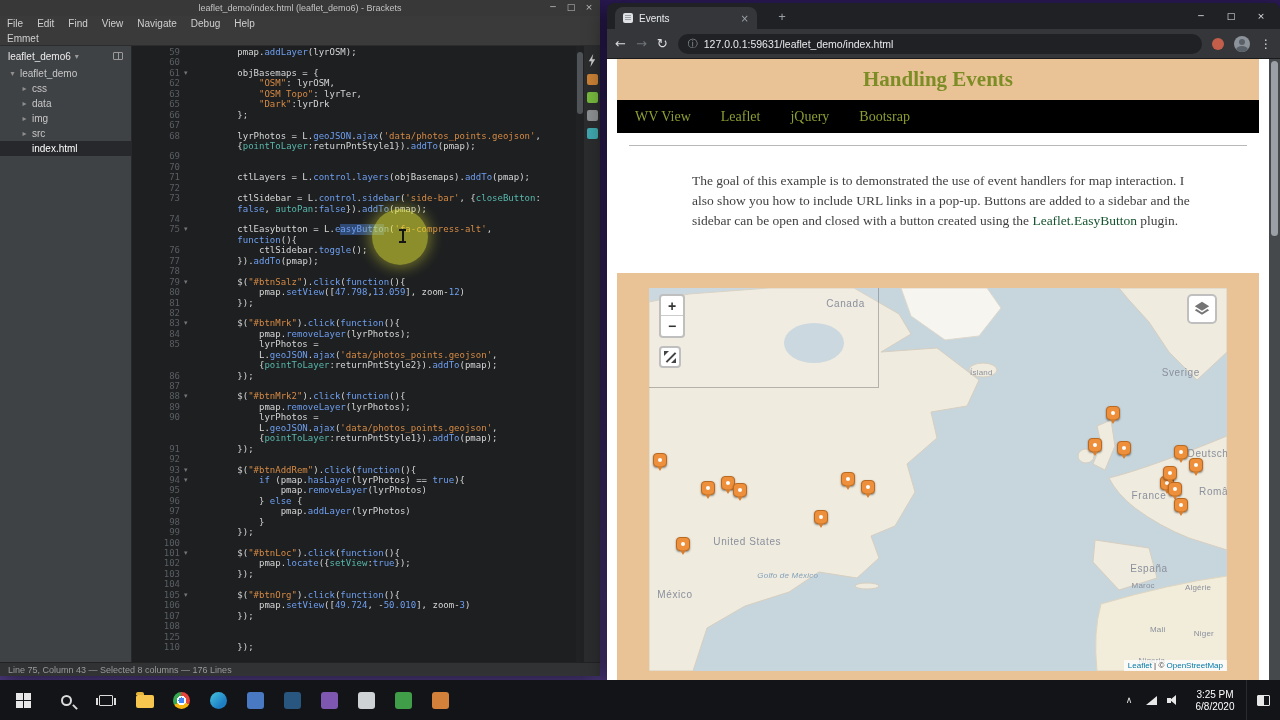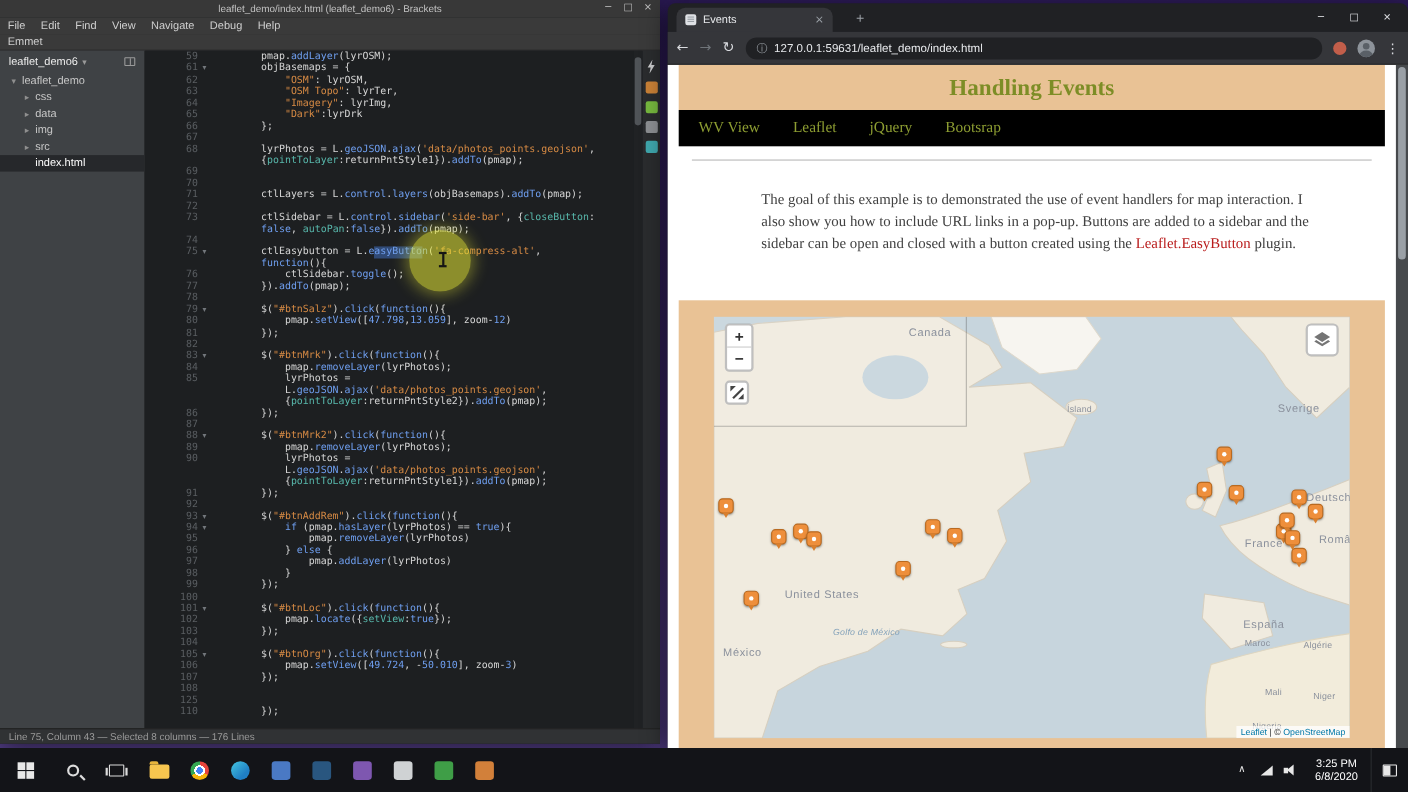--- a/index.html
+++ b/index.html
@@ -208,38 +208,38 @@
         </div>
     </div>
     <div class="bk-editor">
       <div class="code-rows">
           <div class="code-row">
             <span class="gutter-num">59</span>
             <span class="fold"></span>
             <span class="code-text">        pmap.<span class="tk-m">addLayer</span>(lyrOSM);</span>
           </div>
           <div class="code-row">
+            <span class="gutter-num">60</span>
+            <span class="fold"></span>
+            <span class="code-text"></span>
+          </div>
+          <div class="code-row">
             <span class="gutter-num">61</span>
             <span class="fold">▾</span>
             <span class="code-text">        objBasemaps = {</span>
           </div>
           <div class="code-row">
             <span class="gutter-num">62</span>
             <span class="fold"></span>
             <span class="code-text">            <span class="tk-s">"OSM"</span>: lyrOSM,</span>
           </div>
           <div class="code-row">
             <span class="gutter-num">63</span>
             <span class="fold"></span>
             <span class="code-text">            <span class="tk-s">"OSM Topo"</span>: lyrTer,</span>
-          </div>
-          <div class="code-row">
-            <span class="gutter-num">64</span>
-            <span class="fold"></span>
-            <span class="code-text">            <span class="tk-s">"Imagery"</span>: lyrImg,</span>
           </div>
           <div class="code-row">
             <span class="gutter-num">65</span>
             <span class="fold"></span>
             <span class="code-text">            <span class="tk-s">"Dark"</span>:lyrDrk</span>
           </div>
           <div class="code-row">
             <span class="gutter-num">66</span>
             <span class="fold"></span>
             <span class="code-text">        };</span>
@@ -560,21 +560,21 @@
         <h1 class="pg-title" style="color: rgb(125, 141, 38);">Handling Events</h1>
       </div>
       <div class="pg-nav">
           <span class="nav-link" style="color: rgb(141, 157, 50);">WV View</span>
           <span class="nav-link" style="color: rgb(141, 157, 50);">Leaflet</span>
           <span class="nav-link" style="color: rgb(141, 157, 50);">jQuery</span>
           <span class="nav-link" style="color: rgb(141, 157, 50);">Bootsrap</span>
         </div>
       <div class="pg-hr"></div>
       <div class="pg-para">
-        <span>The goal of this example is to demonstrated the use of event handlers for map interaction. I also show you how to include URL links in a pop-up. Buttons are added to a sidebar and the sidebar can be open and closed with a button created using the </span><span class="pg-link" style="color: #b91c1c;">Leaflet.EasyButton</span><span> plugin.</span>
+        <span>The goal of this example is to demonstrated the use of event handlers for map interaction. I also show you how to include URL links in a pop-up. Buttons are added to a sidebar and the sidebar can be open and closed with a button created using the </span><span class="pg-link" style="color: #14532d;">Leaflet.EasyButton</span><span> plugin.</span>
       </div>
       <div class="pg-mapsec" style="background: rgb(233, 194, 149);">
         <div class="lf-map">
           <svg class="land" viewBox="0 0 578 383" preserveAspectRatio="none">
             <path d="M0,14 L40,6 L120,0 L205,0 L250,26 L262,46 L232,64 L288,60 L330,92 L318,118 L282,124 L288,150 L258,176 L266,204 L246,238 L222,248 L230,270 L208,290 L170,284 L140,304 L96,318 L58,340 L44,383 L0,383 Z" fill="#f0ebdf" stroke="#d6cfc0" stroke-width="1"></path>
             <ellipse cx="165" cy="55" rx="30" ry="20" fill="#c7d5dd"></ellipse>
             <path d="M252,0 L338,0 L352,20 L330,48 L296,52 L262,28 Z" fill="#f7f5f0" stroke="#ddd8cc"></path>
             <ellipse cx="334" cy="82" rx="14" ry="7" fill="#f0ebdf" stroke="#d6cfc0"></ellipse>
             <ellipse cx="437" cy="168" rx="8" ry="7" fill="#f0ebdf" stroke="#d6cfc0"></ellipse>
             <path d="M448,138 L462,132 L466,158 L456,182 L444,176 L452,156 Z" fill="#f0ebdf" stroke="#d6cfc0"></path>

